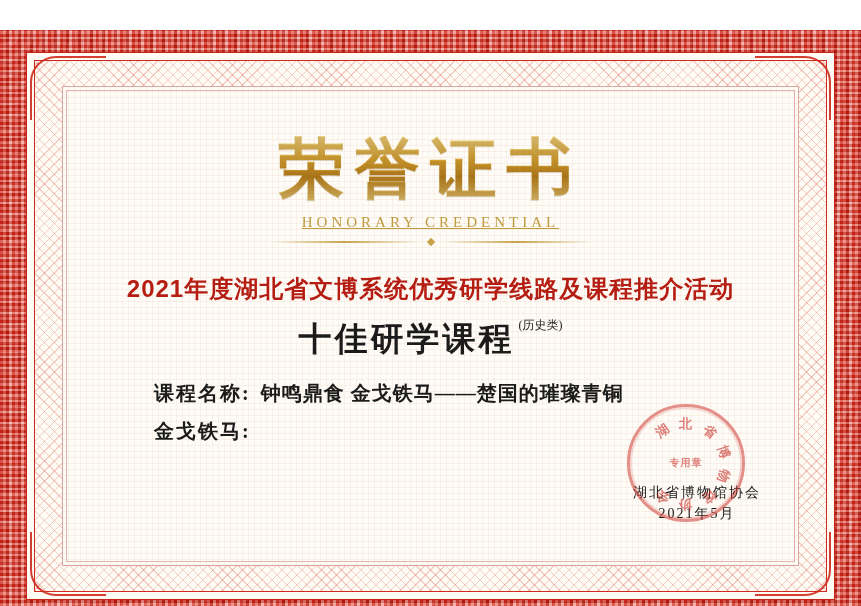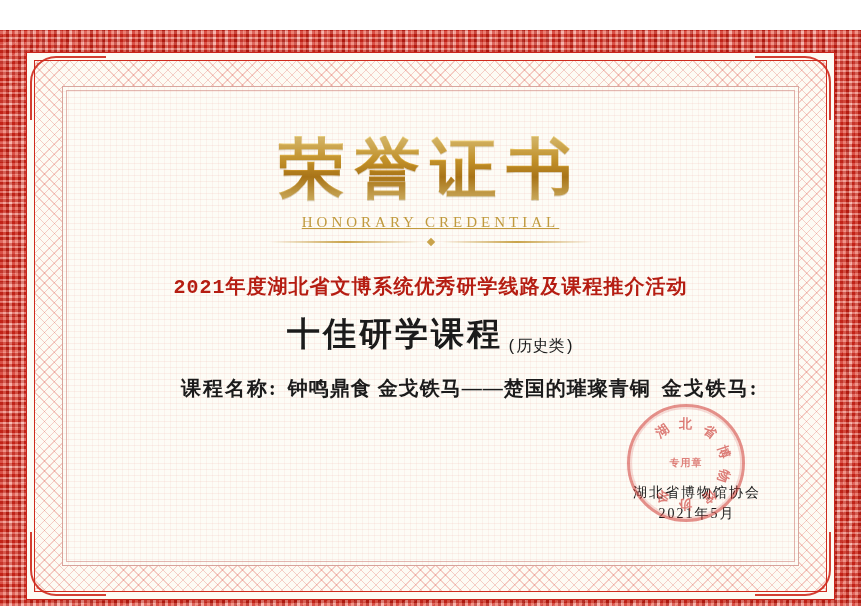--- a/index.html
+++ b/index.html
@@ -153,53 +153,53 @@
     background: linear-gradient(90deg, rgba(200,160,60,0), #c9a34a, rgba(200,160,60,0));
   }
   .divider-dot {
     width: 6px; height: 6px;
     background: #c9a34a;
     transform: rotate(45deg);
   }
 
   .event-line {
     margin-top: 26px;
-    font-size: 20px;
+    font-size: 24px;
     font-weight: bold;
     color: #b51d12;
     letter-spacing: 1px;
-    font-family: Liberation Mono, monospace;
+    font-family: Liberation Sans, sans-serif;
   }
 
   .award-line {
     margin-top: 12px;
     display: flex;
-    align-items: flex-end;
+    align-items: flex-start;
     justify-content: center;
-    font-family: Liberation Mono, monospace;
   }
   .award-main {
     font-size: 33px;
     font-weight: bold;
     color: #1b1b1b;
     letter-spacing: 3px;
   }
   .award-note {
-    font-size: 16px;
+    font-size: 12px;
     color: #1b1b1b;
     margin-left: 4px;
   }
 
   .fields {
     margin-top: 18px;
     display: flex;
+    flex-direction: column;
     gap: 11px;
     align-items: flex-start;
     width: 100%;
-    padding-left: 119px;
+    padding-left: 92px;
     box-sizing: border-box;
   }
   .field-row {
     display: flex;
     align-items: baseline;
     font-size: 20px;
     color: #1b1b1b;
     font-weight: bold;
   }
   .field-label {

